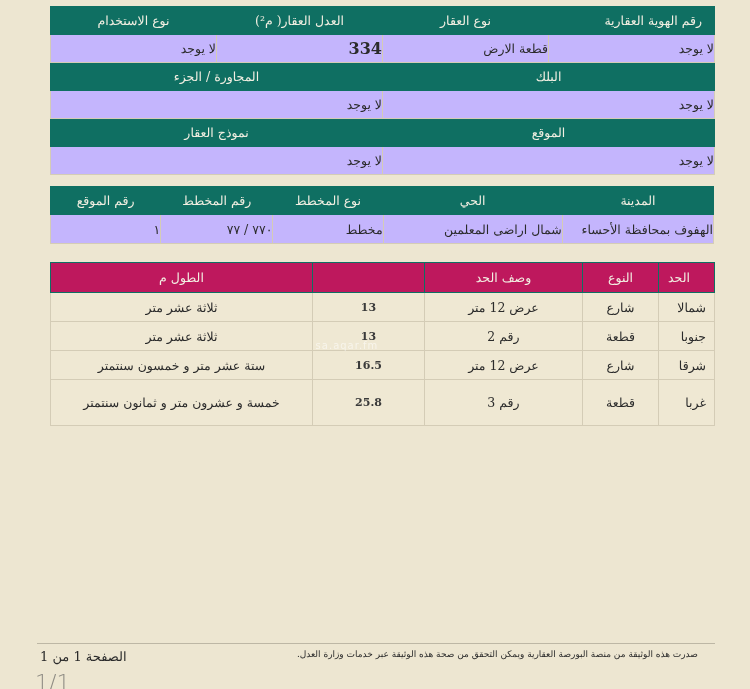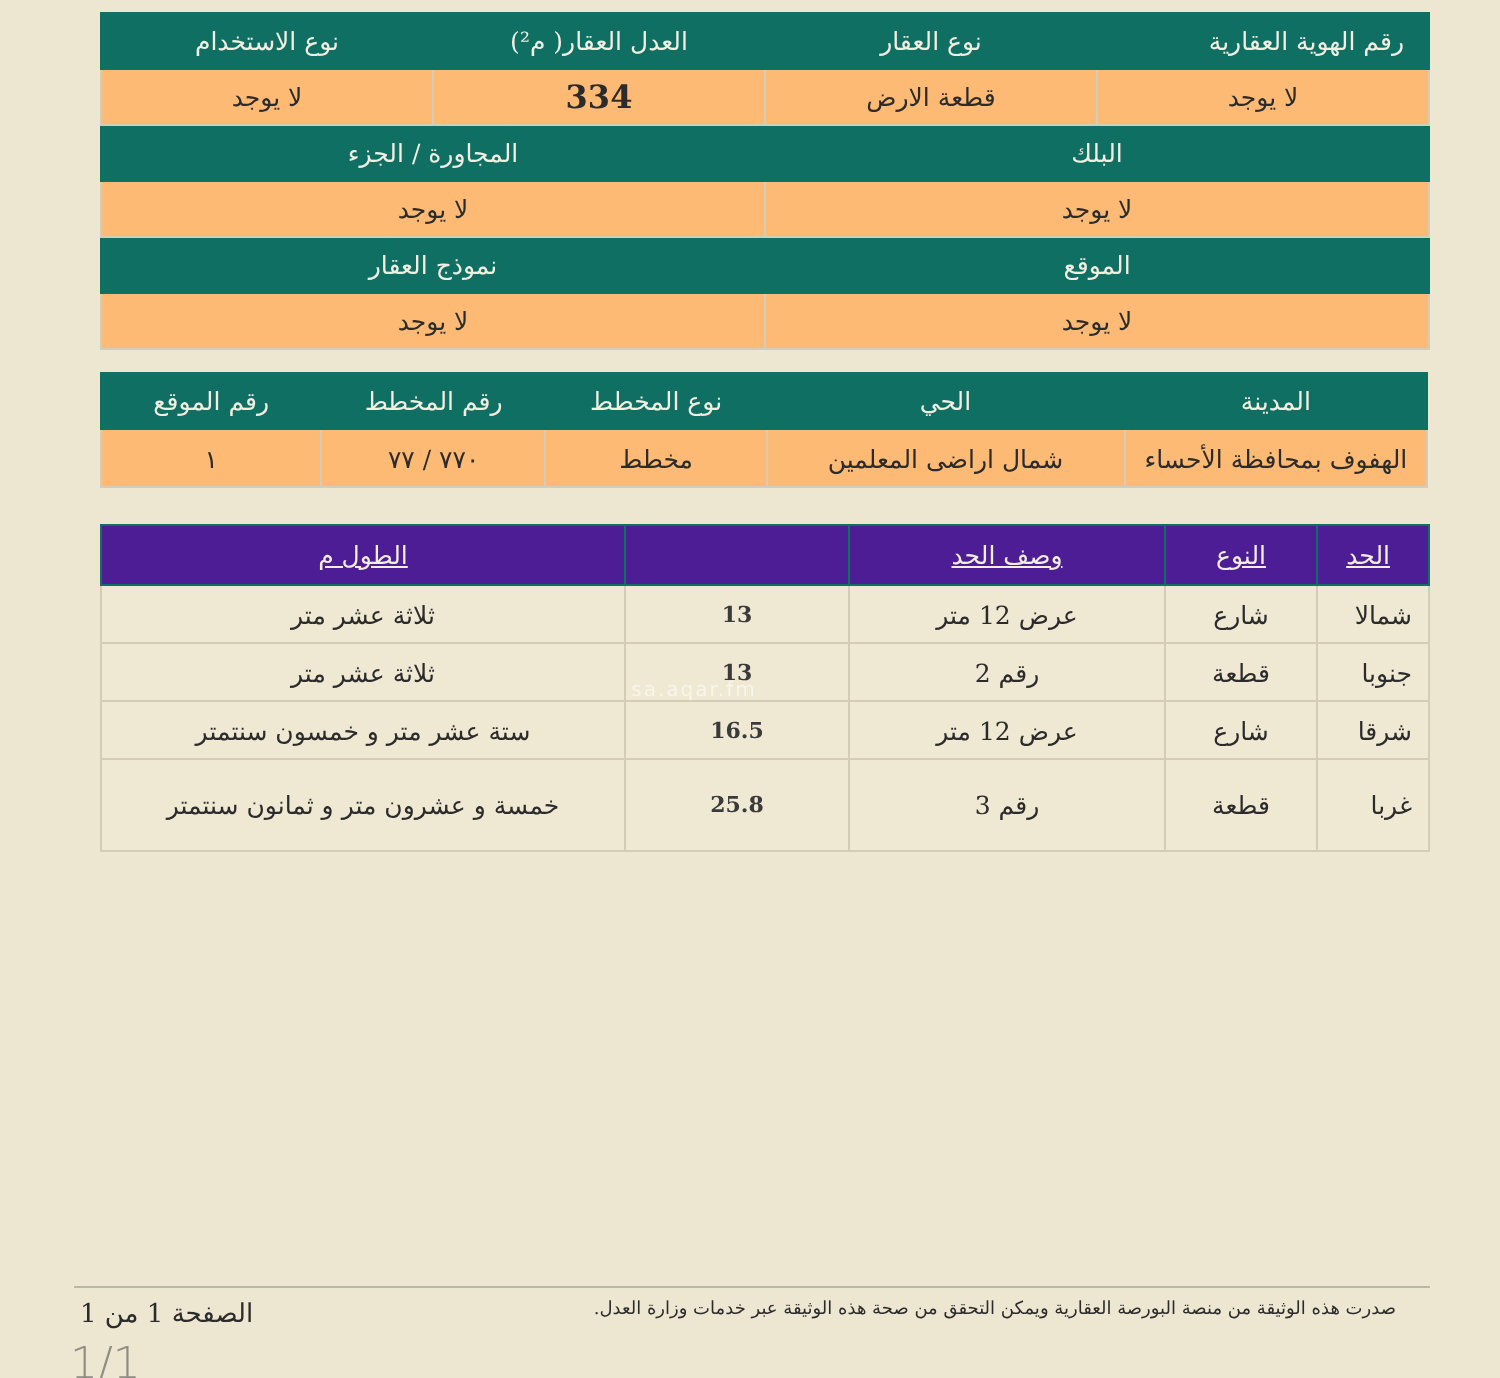--- a/index.html
+++ b/index.html
@@ -8,26 +8,26 @@
     background:#ede6d1;
     font-family:"DejaVu Serif", serif;
     color:#2b2b2b;
     position:relative;
   }
   .page { position:absolute; left:0; top:0; width:750px; height:689px; direction:rtl; }
   .grid { position:absolute; left:50px; width:664px; border-collapse:collapse; table-layout:fixed; }
   .grid td { border:1px solid #d4ccb6; text-align:center; vertical-align:middle; padding:0; font-size:12.5px;margin-left:17px; }
   .grid tr.hd td { background:#0f6f62; color:#f2efe2; border-color:#0f6f62; font-size:12.5px; }
   .grid tr.hd td.r { text-align:right; padding-right:12px; }
-  .grid tr.val td { background:#fdba74; }
+  .grid tr.val td { background:#c4b5fd;text-align:right; }
 
   .bounds { position:absolute; left:50px; top:262px; width:664px; border-collapse:collapse; table-layout:fixed; }
   .bounds td { border:1px solid #d4ccb6; text-align:center; vertical-align:middle; font-size:12.5px; padding:0 4px; background:#efe8d3; }
-  .bounds tr.hd td { background:#4c1d95; color:#f2efe2; border-color:#0f6f62; height:29px;text-decoration:underline; }
-  .bounds tr.hd td.r { text-align:right; padding-right:19px; }
+  .bounds tr.hd td { background:#be185d; color:#f2efe2; border-color:#0f6f62; height:29px; }
+  .bounds tr.hd td.r { text-align:center; padding-right:19px; }
   .bounds td.num { font-family:"DejaVu Serif", serif; font-weight:bold; font-size:11px; color:#3a3a3a; }
   .bounds td.dir { text-align:right; padding-right:8px; }
 
   .watermark { position:absolute; left:282px; top:340px; width:130px; text-align:center; color:rgba(255,255,255,0.55); direction:ltr; pointer-events:none; }
   .watermark .wm-logo { font-size:46px; line-height:46px; font-family:"DejaVu Sans", sans-serif; font-weight:bold; }
   .watermark .wm-url { font-size:10px; letter-spacing:1px; font-family:"DejaVu Sans", sans-serif; }
 
   .footer-rule { position:absolute; left:37px; top:643px; width:678px; height:1px; background:#bdb7a5; }
   .footer-text { position:absolute; right:52px; top:649px; font-size:9px; color:#2b2b2b; direction:rtl; white-space:nowrap; }
   .footer-page { position:absolute; left:40px; top:649px; font-size:13px; color:#2b2b2b; direction:rtl; }

